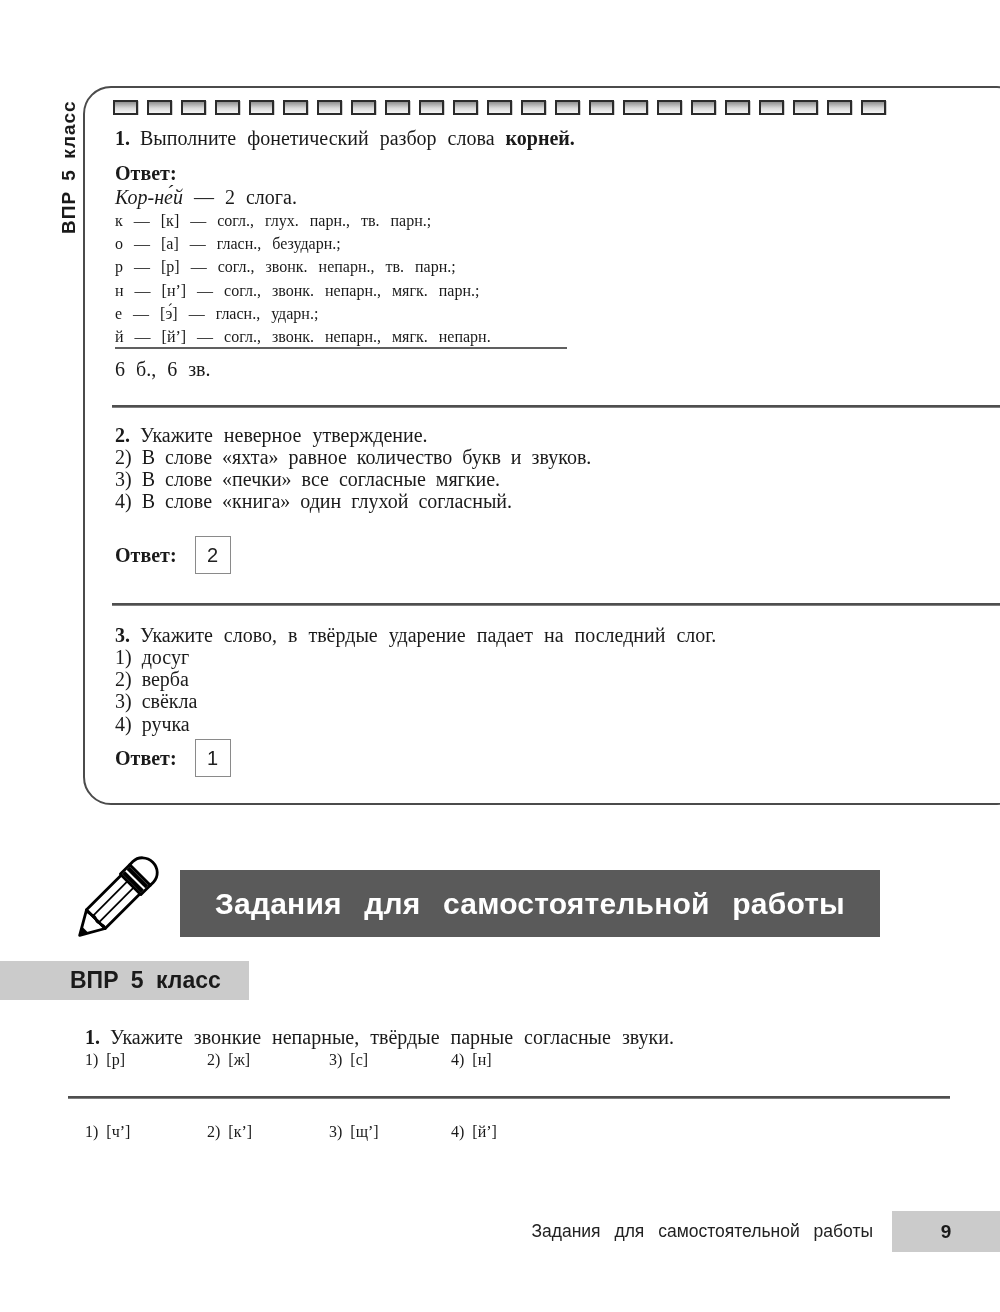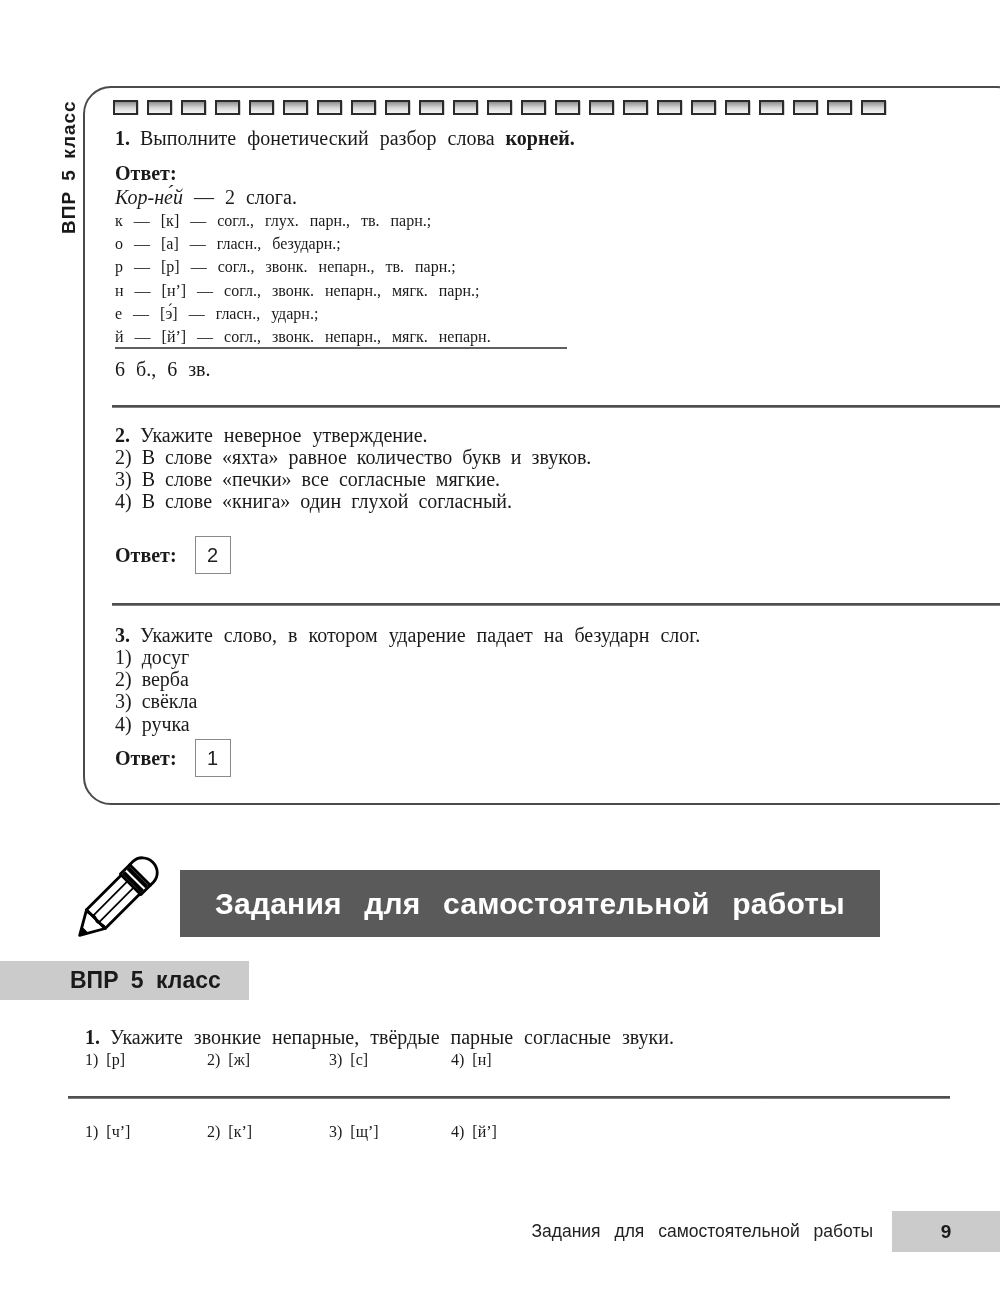--- a/index.html
+++ b/index.html
@@ -147,21 +147,21 @@
   </div>
 
   <div class="abs answer-row" style="top:448px">
     <span class="serif20 bold">Ответ:</span>
     <span class="answer-box">2</span>
   </div>
 
   <div class="rule-wide" style="top:515px"></div>
 
   <div class="abs serif20" style="top:536px">
-    <span class="tasknum">3.</span><span>Укажите слово, в котором ударение падает на безударн слог.</span>
+    <span class="tasknum">3.</span><span>Укажите слово, в твёрдые ударение падает на последний слог.</span>
   </div>
 
   <div class="abs" style="top:558px">
     <div class="opt-line">1) досуг</div>
     <div class="opt-line">2) верба</div>
     <div class="opt-line">3) свёкла</div>
     <div class="opt-line">4) ручка</div>
   </div>
 
   <div class="abs answer-row" style="top:651px">

